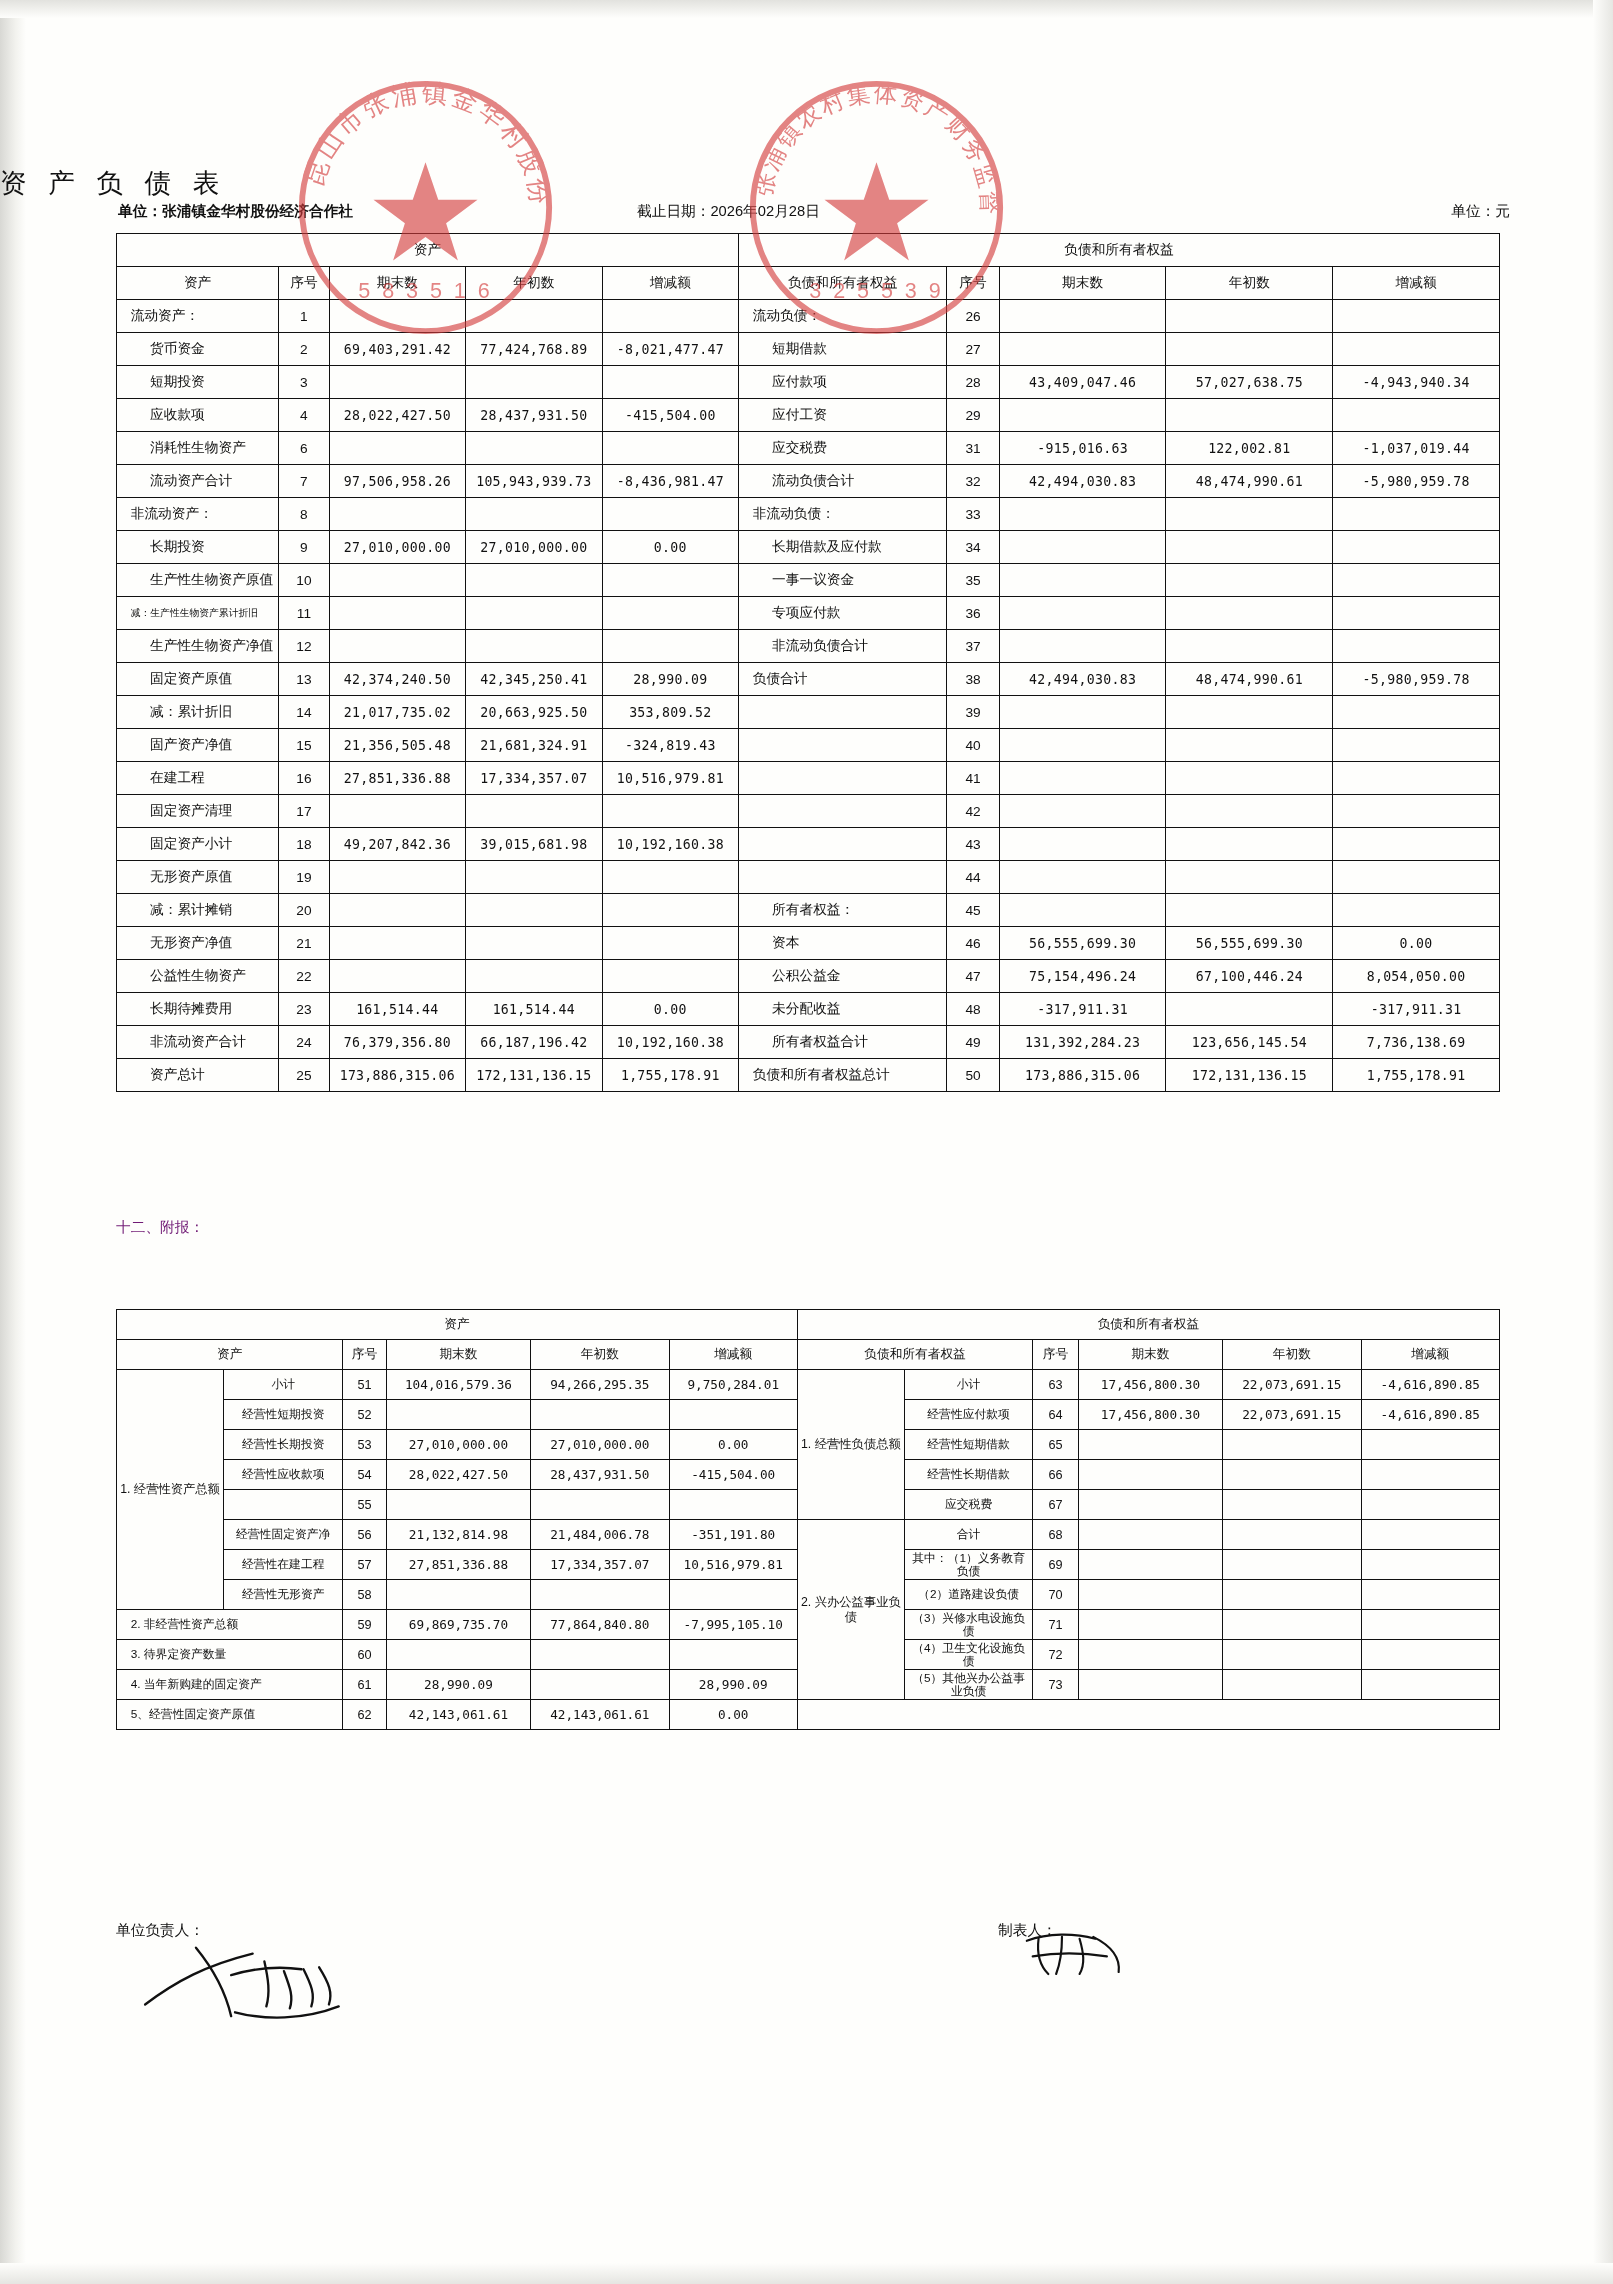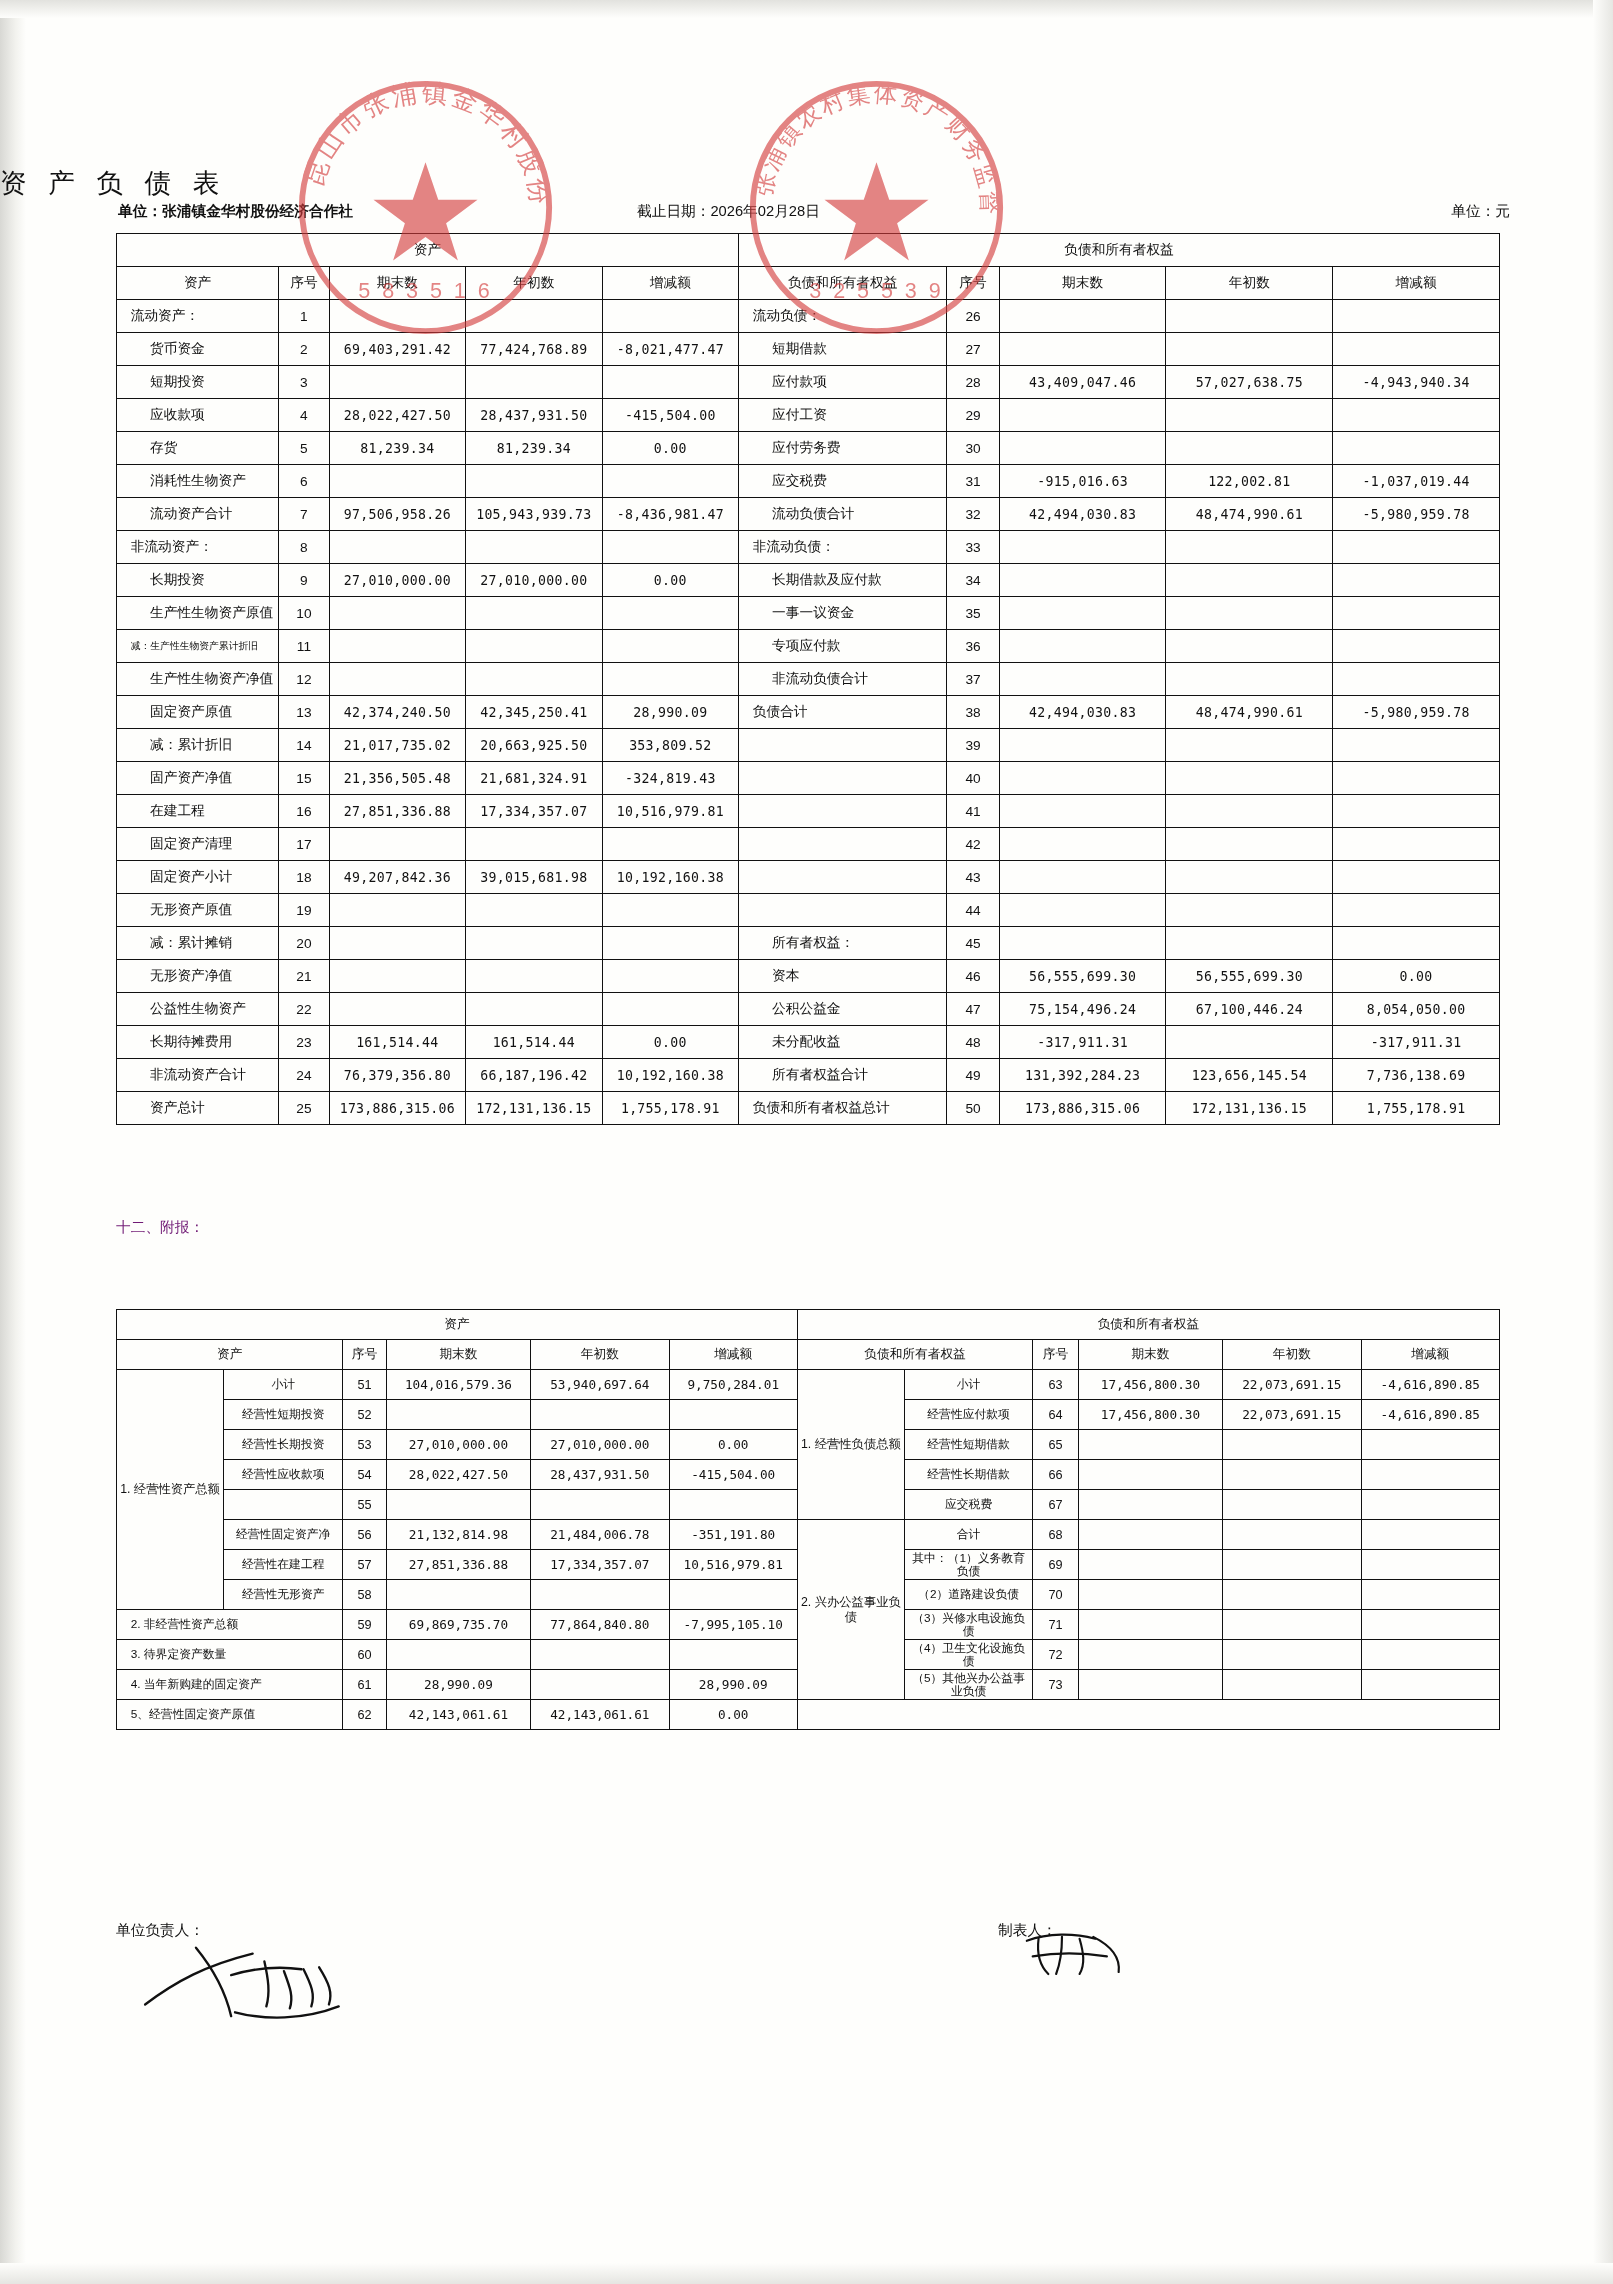--- a/index.html
+++ b/index.html
@@ -161,32 +161,20 @@
           <td class="num">-4,943,940.34</td>
         </tr>
         <tr>
           <td class="lft2">应收款项</td>
           <td>4</td>
           <td class="num">28,022,427.50</td>
           <td class="num">28,437,931.50</td>
           <td class="num">-415,504.00</td>
           <td class="lft2">应付工资</td>
           <td>29</td>
-          <td class="num"></td>
-          <td class="num"></td>
-          <td class="num"></td>
-        </tr>
-        <tr>
-          <td class="lft2">存货</td>
-          <td>5</td>
-          <td class="num">81,239.34</td>
-          <td class="num">81,239.34</td>
-          <td class="num">0.00</td>
-          <td class="lft2">应付劳务费</td>
-          <td>30</td>
           <td class="num"></td>
           <td class="num"></td>
           <td class="num"></td>
         </tr>
         <tr>
           <td class="lft2">消耗性生物资产</td>
           <td>6</td>
           <td class="num"></td>
           <td class="num"></td>
           <td class="num"></td>
@@ -459,21 +447,21 @@
           <td>序号</td>
           <td>期末数</td>
           <td>年初数</td>
           <td>增减额</td>
         </tr>
         <tr>
           <td rowspan="8" class="vlbl">1. 经营性资产总额</td>
           <td class="lbl">小计</td>
           <td>51</td>
           <td class="num">104,016,579.36</td>
-          <td class="num">53,940,697.64</td>
+          <td class="num">94,266,295.35</td>
           <td class="num">9,750,284.01</td>
           <td rowspan="5" class="vlbl">1. 经营性负债总额</td>
           <td class="lbl">小计</td>
           <td>63</td>
           <td class="num">17,456,800.30</td>
           <td class="num">22,073,691.15</td>
           <td class="num">-4,616,890.85</td>
         </tr>
         <tr>
           <td class="lbl">经营性短期投资</td>

